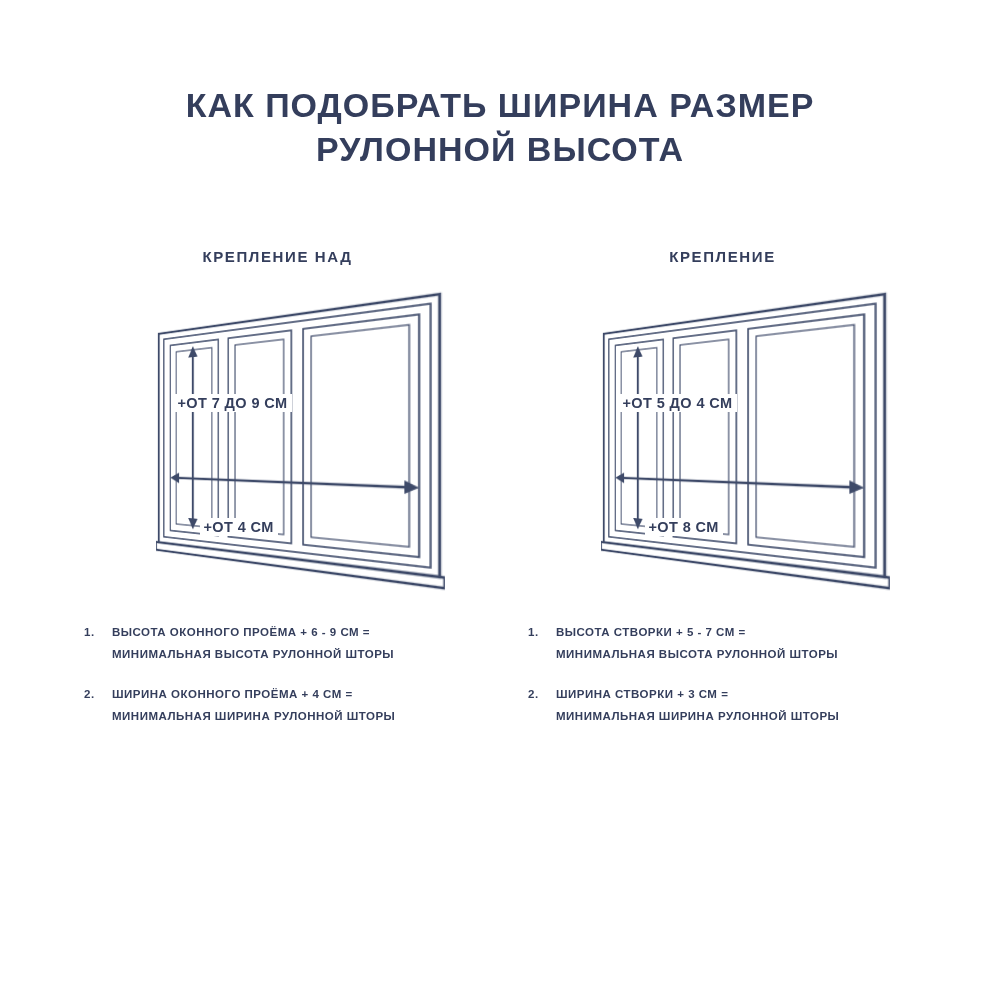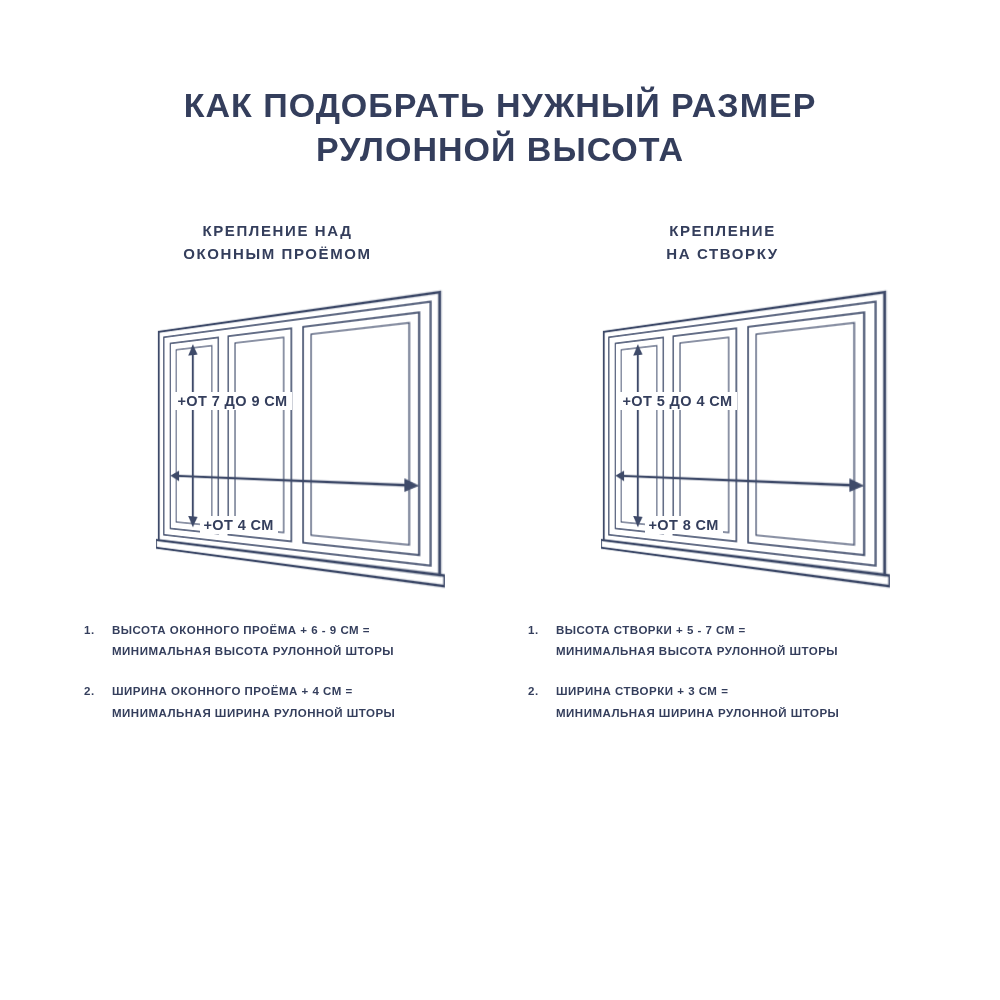--- a/index.html
+++ b/index.html
@@ -7,21 +7,21 @@
   html, body { margin:0; padding:0; }
   body {
     width:1000px; height:1000px; background:var(--bg);
     font-family:"Liberation Sans", sans-serif; color:var(--ink);
     overflow:hidden;
   }
   .title {
     padding-top:84px; text-align:center;
     font-size:34px; font-weight:700; line-height:1.28; letter-spacing:1px;
   }
-  .columns { display:flex; justify-content:center; margin-top:48px; }
+  .columns { display:flex; justify-content:center; margin-top:74px; }
   .col { width:445px; }
   .col-heading {
     text-align:center; font-size:15px; font-weight:700;
     letter-spacing:1.6px; line-height:1.55;
   }
   .scene { position:relative; width:300px; height:262px; margin:46px auto 0;text-align:center; }
   .window3d {
     width:300px; height:262px; color:var(--line);
     transform:perspective(330px) rotateY(-20deg); transform-origin:50% 50%;
   }
@@ -48,30 +48,29 @@
     font-size:11.5px; font-weight:700; letter-spacing:.5px; line-height:1.9;
   }
   .calc-num { flex:0 0 28px; width:28px; }
 </style>
 </head>
 <body>
 
 <div>
 
   <div class="title">
-    <div>КАК ПОДОБРАТЬ НУЖНЫЙ РАЗМЕР</div>
+    <div>КАК ПОДОБРАТЬ ШИРИНА РАЗМЕР</div>
     <div>РУЛОННОЙ ВЫСОТА</div>
   </div>
 
   <div class="columns">
 
     <div class="col">
       <div class="col-heading">
         <div>КРЕПЛЕНИЕ НАД</div>
-        <div>ОКОННЫМ ПРОЁМОМ</div>
       </div>
       <div class="scene">
         <div class="window3d">
           <svg class="window-svg" viewBox="0 0 300 262" aria-hidden="true">
             <rect x="4" y="3" width="292" height="240" class="ln thick"></rect>
             <rect x="11" y="10" width="278" height="226" class="ln"></rect>
             <g>
               <rect x="20" y="18" width="62" height="210" class="ln"></rect>
               <rect x="28" y="26" width="46" height="194" class="ln thin"></rect>
             </g>
@@ -97,21 +96,20 @@
           </svg>
         </div>
         <span class="measure-label height-label">+ОТ 7 ДО 9 СМ</span>
         <span class="measure-label width-label">+ОТ 4 СМ</span>
       </div>
     </div>
 
     <div class="col">
       <div class="col-heading">
         <div>КРЕПЛЕНИЕ</div>
-        <div>НА СТВОРКУ</div>
       </div>
       <div class="scene">
         <div class="window3d">
           <svg class="window-svg" viewBox="0 0 300 262" aria-hidden="true">
             <rect x="4" y="3" width="292" height="240" class="ln thick"></rect>
             <rect x="11" y="10" width="278" height="226" class="ln"></rect>
             <g>
               <rect x="20" y="18" width="62" height="210" class="ln"></rect>
               <rect x="28" y="26" width="46" height="194" class="ln thin"></rect>
             </g>

